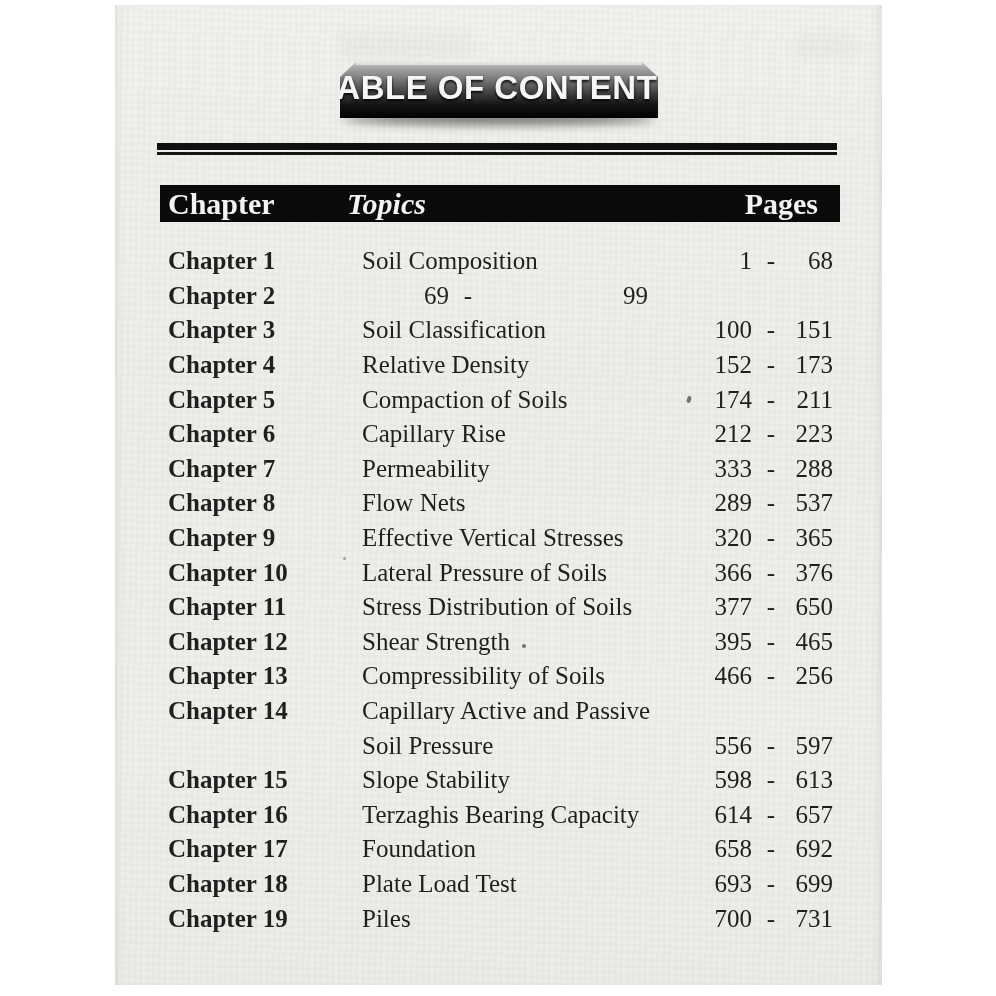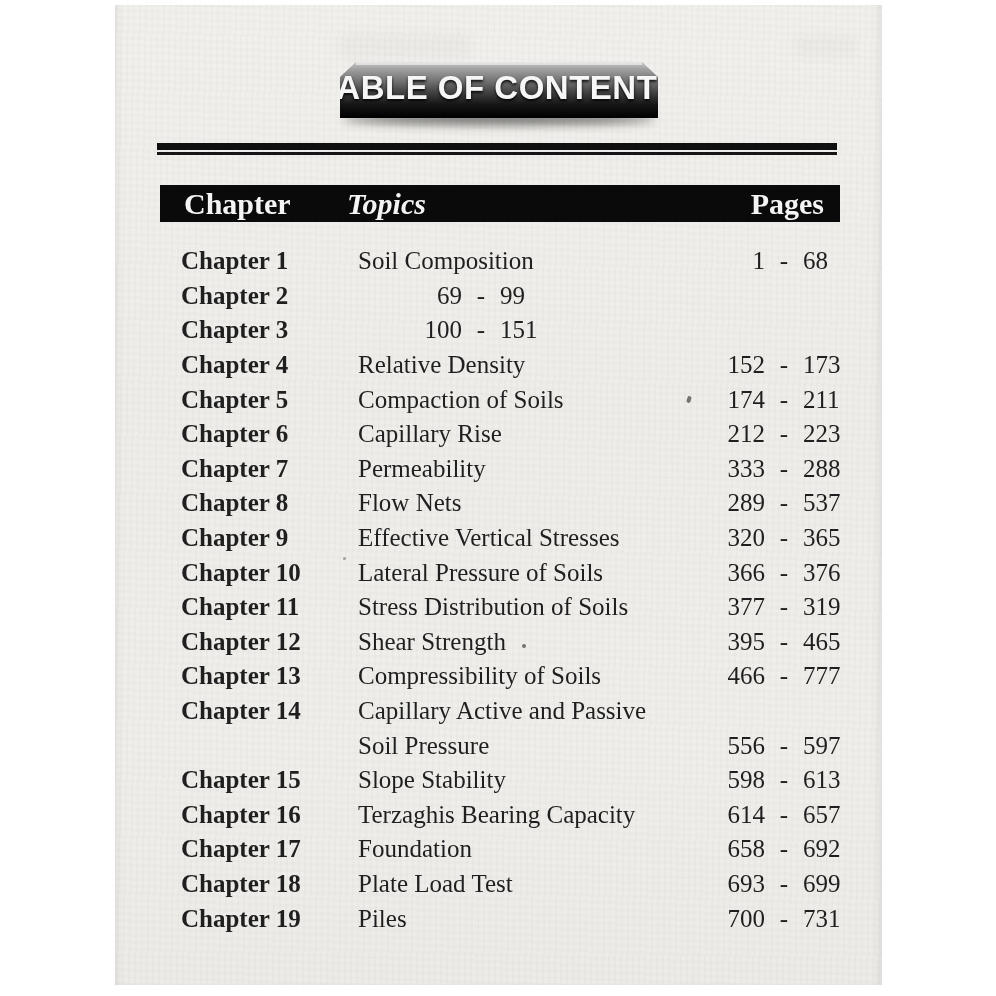--- a/index.html
+++ b/index.html
@@ -59,40 +59,40 @@
   .rule-thick{height:7px;background:#101010;}
   .rule-thin{height:3px;background:#161616;margin-top:2px;}
 
   
   .header-bar{
     position:absolute;left:45px;top:180px;width:680px;height:37px;
     background:#0a0a0a;color:#f4f4f4;
     display:flex;align-items:center;
     font-weight:700;font-size:30px;
   }
-  .hdr-chapter{padding-left:24px;}
+  .hdr-chapter{padding-left:8px;}
   .hdr-topics{position:absolute;left:187px;font-style:italic;}
-  .hdr-pages{margin-left:auto;padding-right:16px;}
+  .hdr-pages{margin-left:auto;padding-right:22px;}
 
   
   .toc-rows{
-    position:absolute;left:66px;top:239px;width:665px;
+    position:absolute;left:53px;top:239px;width:665px;
     color:#1f1f1f;font-size:25px;
   }
   .toc-row{
     height:34.6px;
     display:grid;grid-template-columns:177px 1fr 185px;
     align-items:center;
   }
   .col-chapter{font-weight:700;white-space:nowrap;}
-  .col-topic{white-space:nowrap;}
+  .col-topic{white-space:nowrap;margin-left:17px;}
   .col-pages{display:grid;grid-template-columns:104px 38px 1fr;}
   .pg-start{text-align:right;}
   .pg-sep{text-align:center;}
-  .pg-end{text-align:left;}
+  .pg-end{text-align:right;}
 </style>
 </head>
 <body>
 
 <div class="scan-page">
 
   <div class="ghost ghost-a"></div>
   <div class="ghost ghost-b"></div>
   <div class="ghost ghost-c"></div>
 
@@ -127,20 +127,21 @@
     <span class="col-chapter">Chapter 2</span>
     <span class="col-pages">
       <span class="pg-start">69</span>
       <span class="pg-sep">-</span>
       <span class="pg-end">99</span>
     </span>
   </div>
 
   <div class="toc-row">
     <span class="col-chapter">Chapter 3</span>
+    <span class="col-topic">Soil Classification</span>
     <span class="col-pages">
       <span class="pg-start">100</span>
       <span class="pg-sep">-</span>
       <span class="pg-end">151</span>
     </span>
   </div>
 
   <div class="toc-row">
     <span class="col-chapter">Chapter 4</span>
     <span class="col-topic">Relative Density</span>
@@ -210,41 +211,41 @@
       <span class="pg-end">376</span>
     </span>
   </div>
 
   <div class="toc-row">
     <span class="col-chapter">Chapter 11</span>
     <span class="col-topic">Stress Distribution of Soils</span>
     <span class="col-pages">
       <span class="pg-start">377</span>
       <span class="pg-sep">-</span>
-      <span class="pg-end">319</span>
+      <span class="pg-end">650</span>
     </span>
   </div>
 
   <div class="toc-row">
     <span class="col-chapter">Chapter 12</span>
     <span class="col-topic">Shear Strength</span>
     <span class="col-pages">
       <span class="pg-start">395</span>
       <span class="pg-sep">-</span>
       <span class="pg-end">465</span>
     </span>
   </div>
 
   <div class="toc-row">
     <span class="col-chapter">Chapter 13</span>
     <span class="col-topic">Compressibility of Soils</span>
     <span class="col-pages">
       <span class="pg-start">466</span>
       <span class="pg-sep">-</span>
-      <span class="pg-end">777</span>
+      <span class="pg-end">256</span>
     </span>
   </div>
 
   <div class="toc-row">
     <span class="col-chapter">Chapter 14</span>
     <span class="col-topic">Capillary Active and Passive</span>
     <span class="col-pages">
       <span class="pg-start"></span>
       <span class="pg-sep"></span>
       <span class="pg-end"></span>

